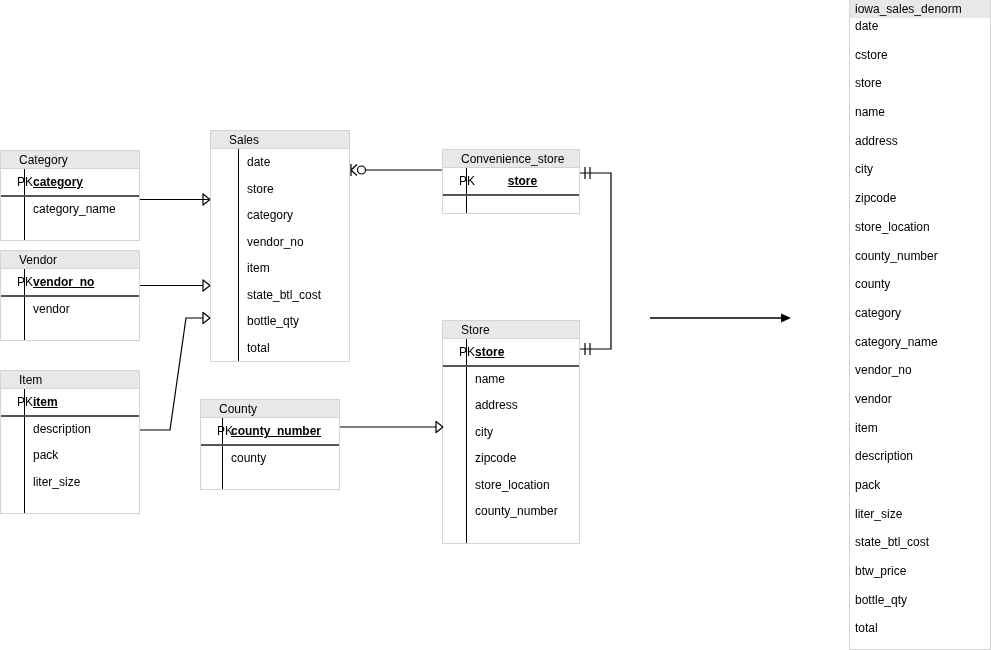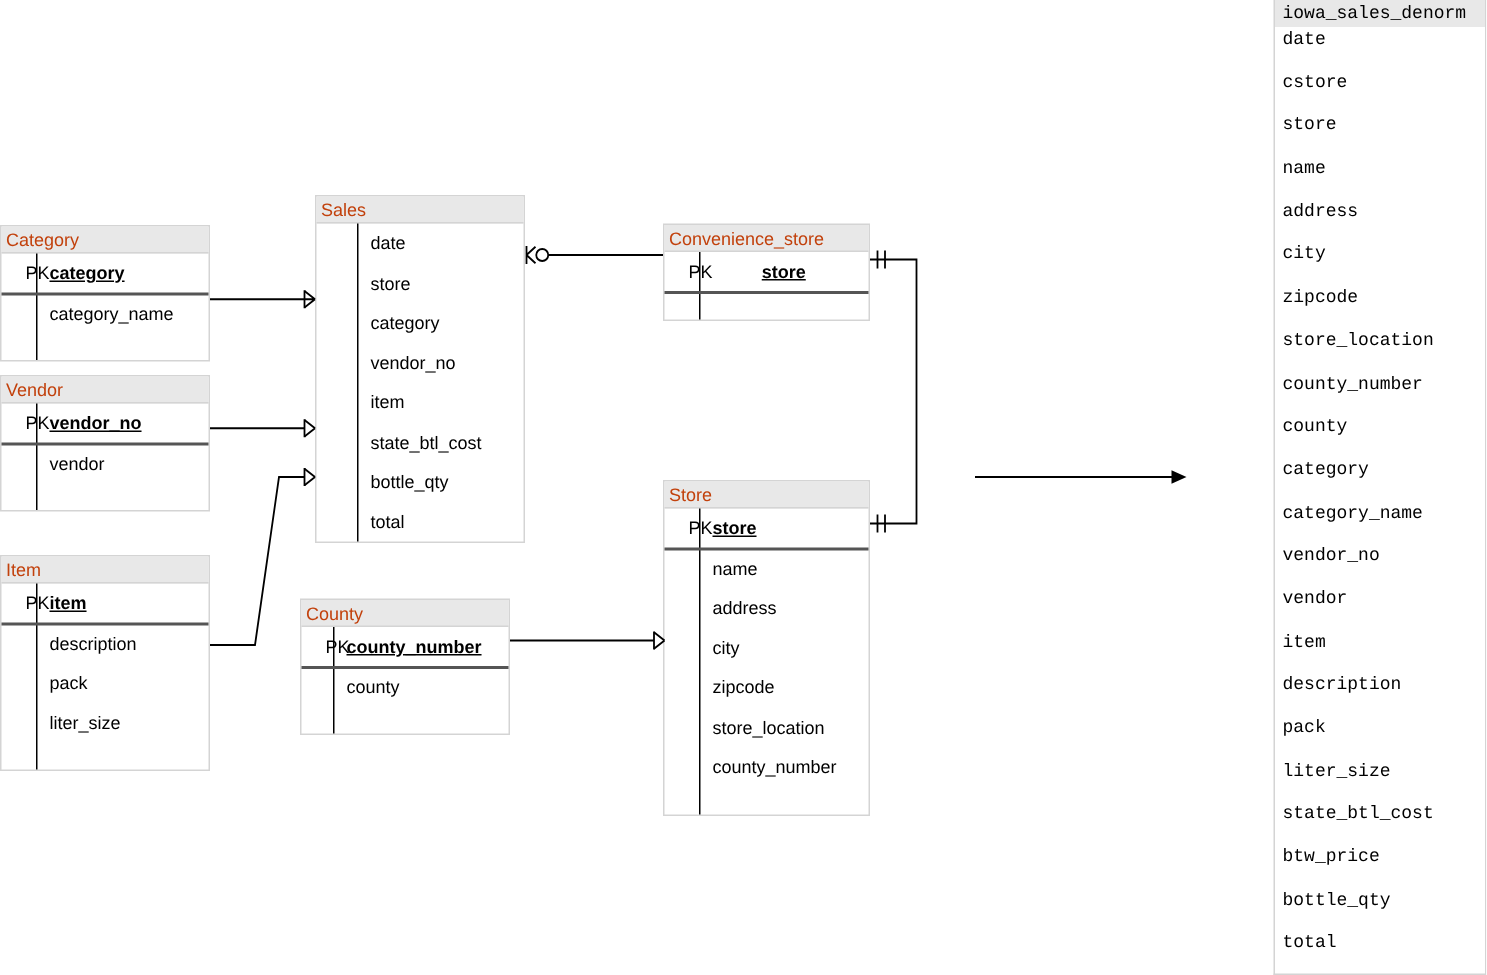--- a/index.html
+++ b/index.html
@@ -23,22 +23,22 @@
     border: 1px solid #d4d4d4;
     background: #ffffff;
   }
   .entity-header {
     box-sizing: border-box;
     height: 18px;
     line-height: 18px;
     background: #e8e8e8;
     border-bottom: 1px solid #d4d4d4;
     font-size: 12px;
-    color: #c2410c;
-    padding-left: 3px;
+    color: #000000;
+    padding-left: 18px;
     white-space: nowrap;
   }
   .entity-body {
     position: relative;
   }
   
   .vdiv {
     position: absolute;
     top: 0;
     bottom: 0;
@@ -89,21 +89,20 @@
     pointer-events: none;
   }
 
   
   #denorm {
     position: absolute;
     box-sizing: border-box;
     border: 1px solid #d4d4d4;
     border-top: none;
     background: #ffffff;
-    font-family: Liberation Mono, monospace;
   }
   #denorm .denorm-header {
     box-sizing: border-box;
     height: 18px;
     line-height: 18px;
     background: #e8e8e8;
     font-size: 12px;
     padding-left: 5px;
     color: #000000;
     white-space: nowrap;

